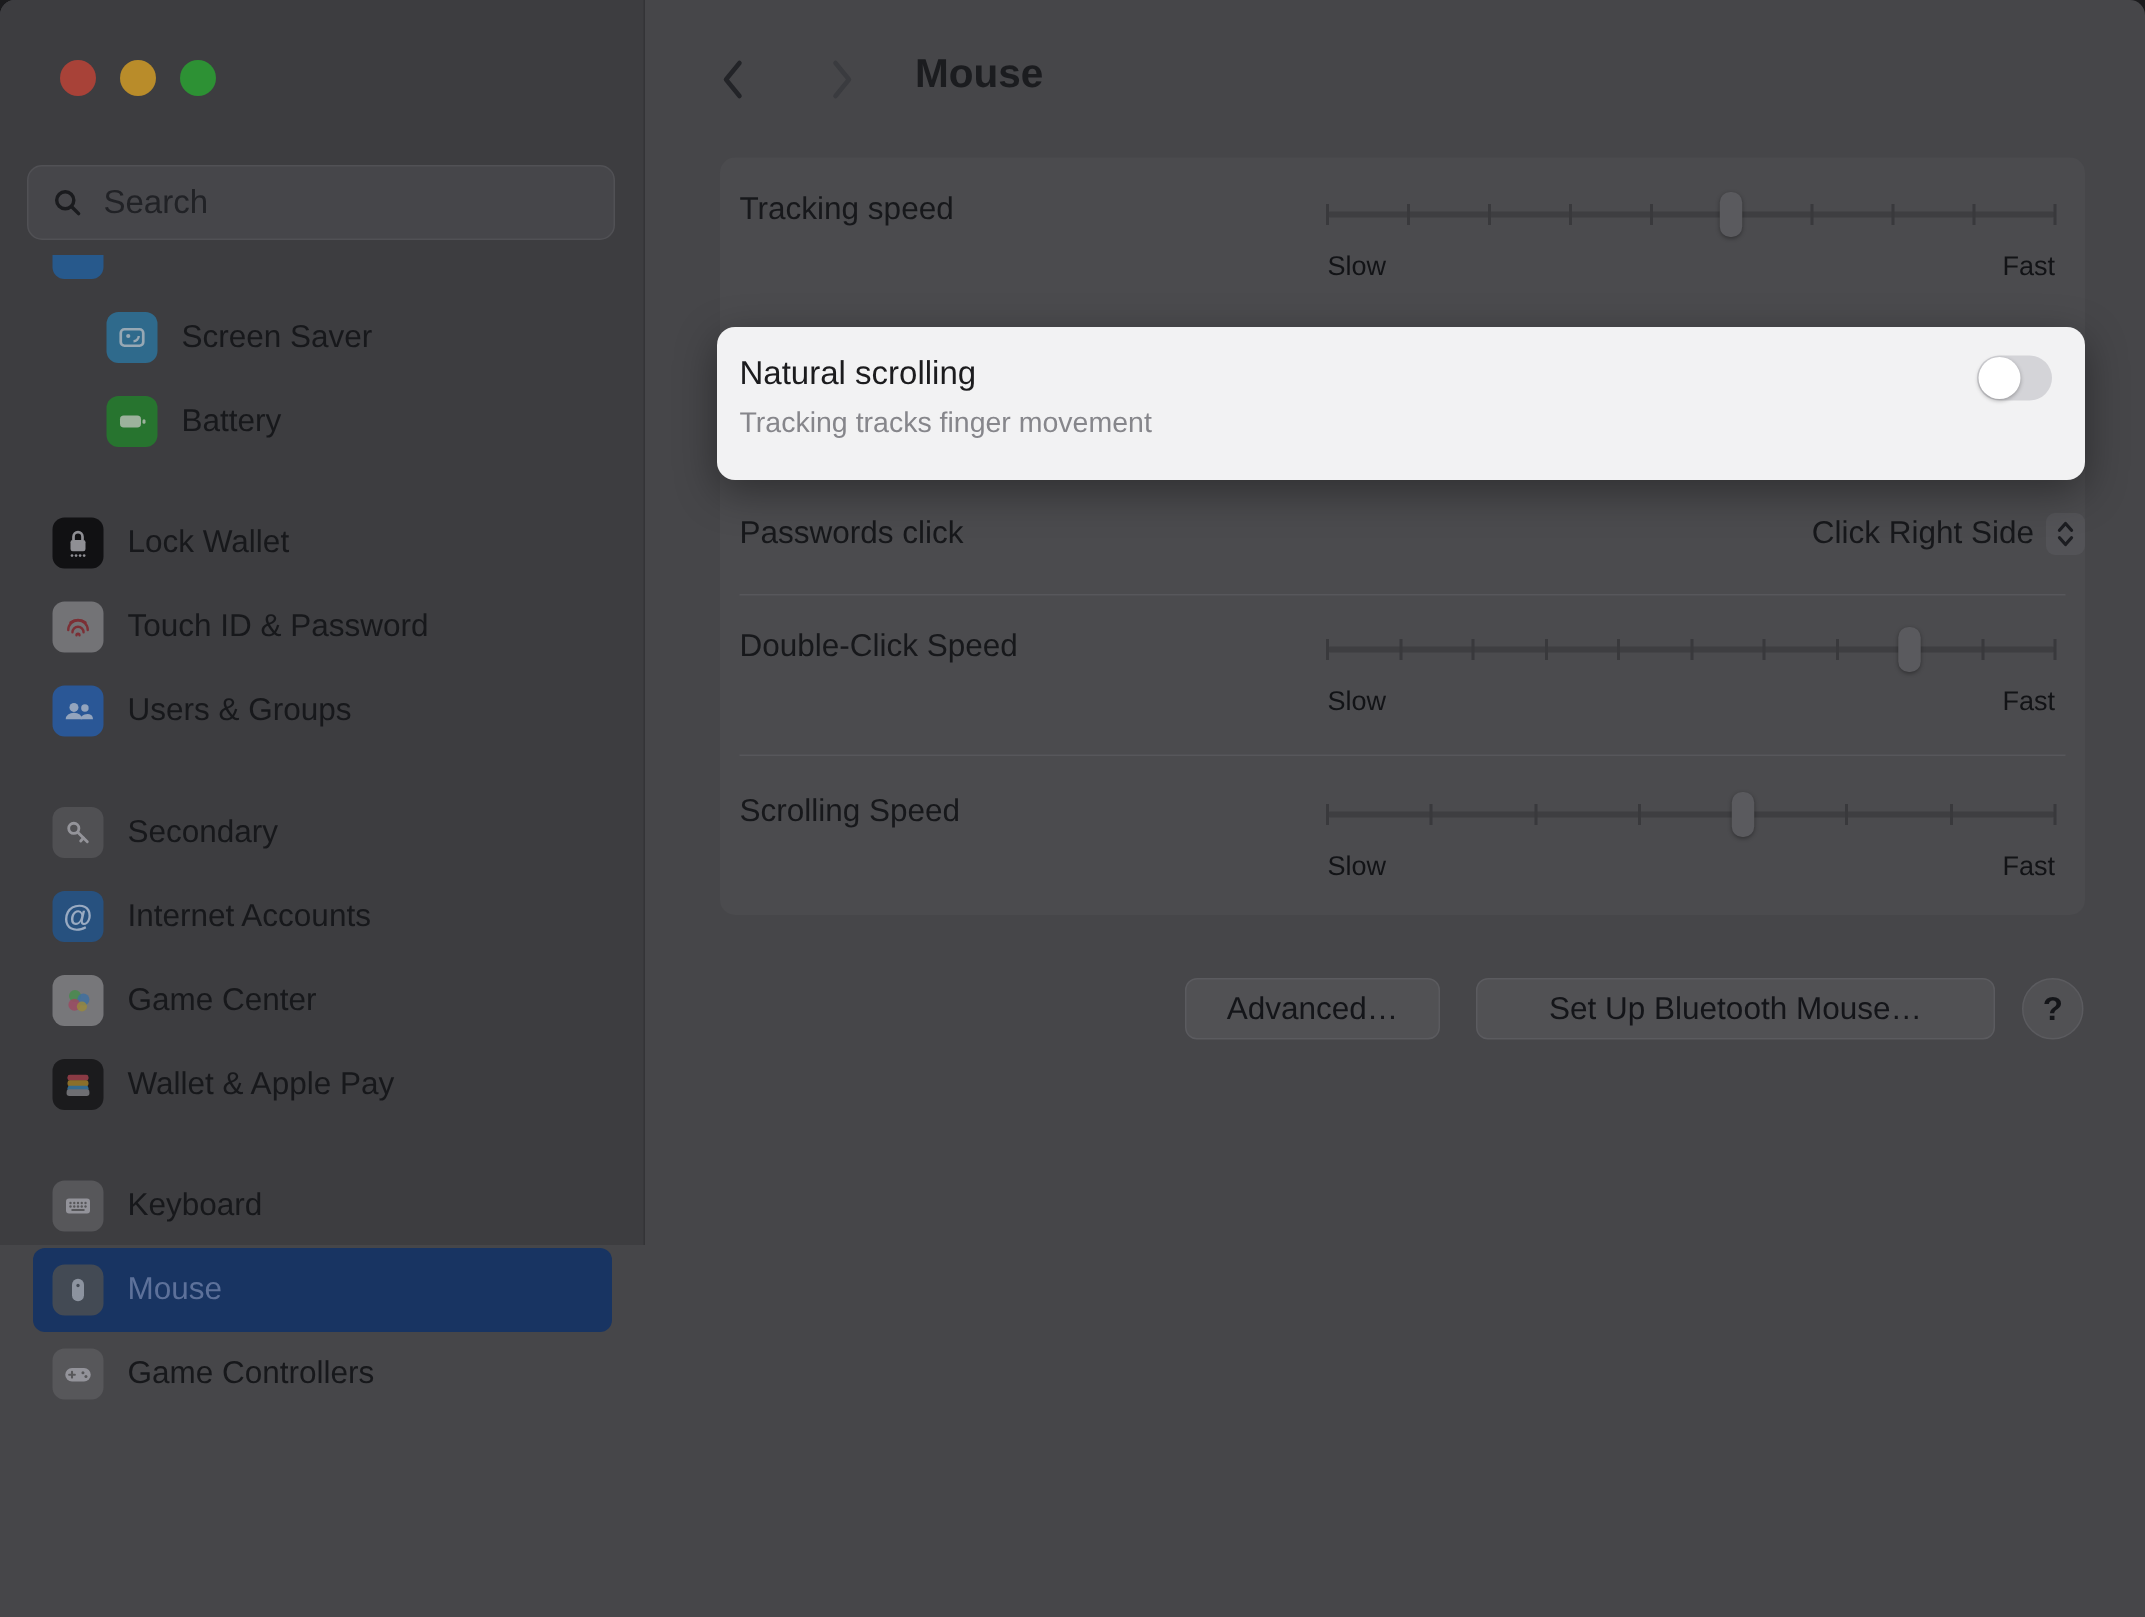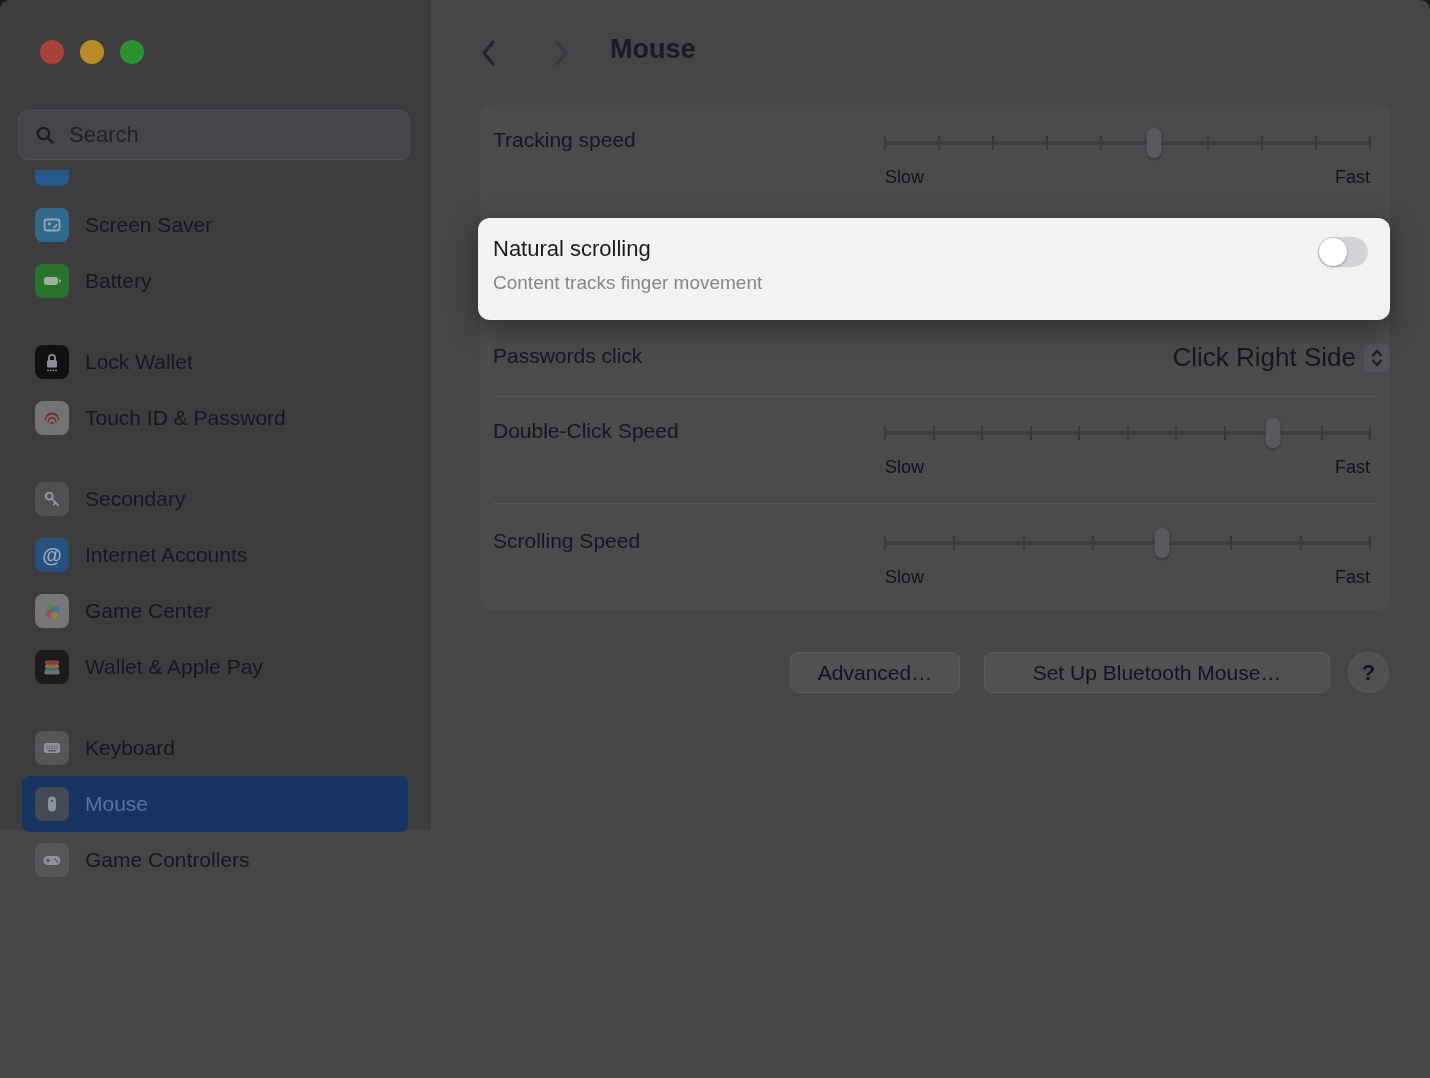--- a/index.html
+++ b/index.html
@@ -12,21 +12,21 @@
   .traffic{position:absolute;top:40px;left:40px;display:flex;gap:16px;}
   .light{width:24px;height:24px;border-radius:50%;}
   .search{position:absolute;left:18px;top:110px;width:392px;height:50px;
     background:#46464a;border:1px solid #515155;border-radius:10px;
     display:flex;align-items:center;padding:0 14px;gap:12px;z-index:2;}
   .search .ph{font-size:22px;color:#212226;}
   .list{position:absolute;left:0;top:170px;width:430px;height:908px;overflow:hidden;}
   .clip-item{margin:-18px 0 0 35px;width:34px;height:34px;border-radius:8px;background:#27598c;}
   .group{margin-top:11px;}
   .group + .group{margin-top:25px;}
-  .group.first{margin-top:11px;}
+  .group.first{margin-top:11px;margin-left:36px;}
   .srow{margin:0 22px;height:56px;border-radius:8px;display:flex;align-items:center;
     padding-left:13px;gap:16px;}
   .srow.selected{background:#183462;}
   .tile{width:34px;height:34px;border-radius:8px;flex:0 0 34px;display:flex;
     align-items:center;justify-content:center;}
   .slabel{font-size:21px;color:#17181b;white-space:nowrap;}
   .srow.selected .slabel{color:#5d719a;}
   .t-screensaver{background:#2f6a8c;color:#97a8b4;}
   .t-battery{background:#27742f;color:#9db29d;}
   .t-lock{background:#111113;color:#8f8f94;}
@@ -59,21 +59,21 @@
   .highlight{position:absolute;left:478px;top:218px;width:912px;height:102px;
     background:#f2f2f3;border-radius:12px;box-shadow:0 8px 28px rgba(0,0,0,.38);z-index:3;}
   .hl-title{position:absolute;left:15px;top:18px;font-size:22px;color:#1c1c1e;}
   .hl-sub{position:absolute;left:15px;top:54px;font-size:19px;color:#86868b;}
   .toggle{position:absolute;right:22px;top:19px;width:50px;height:30px;border-radius:15px;
     background:#d4d4d8;}
   .toggle .knob{position:absolute;left:1px;top:1px;width:28px;height:28px;border-radius:50%;
     background:#ffffff;box-shadow:0 1px 3px rgba(0,0,0,.3);}
   
   .select-control{position:absolute;right:26px;top:342px;display:flex;align-items:center;gap:8px;}
-  .select-value{font-size:26px;color:#17181b;}
+  .select-value{font-size:21px;color:#17181b;}
   .select-chevrons{width:26px;height:28px;border-radius:6px;background:#535357;
     display:flex;align-items:center;justify-content:center;color:#1c1d21;}
   
   .btn{position:absolute;top:652px;height:41px;border:1px solid #5b5b5f;border-radius:8px;
     background:#515154;color:#141519;font-size:21px;display:flex;align-items:center;
     justify-content:center;padding:0 18px;}
   .help-btn{position:absolute;top:652px;left:1348px;width:41px;height:41px;border-radius:50%;
     border:1px solid #5b5b5f;background:#515154;color:#141519;font-size:22px;font-weight:700;
     display:flex;align-items:center;justify-content:center;padding:0;}
 </style>
@@ -139,20 +139,31 @@
         <div class="srow">
           <span class="tile t-touchid">
             <svg width="24" height="24" viewBox="0 0 24 24" fill="none" stroke="currentColor" stroke-width="1.6" stroke-linecap="round">
                 <path d="M5.5 14 a6.5 6.5 0 0 1 13 0"></path>
                 <path d="M8.3 15.5 a3.7 3.7 0 0 1 7.4 0"></path>
                 <path d="M11 17.5 a1 1 0 0 1 2 0"></path>
                 <path d="M7 9 a7 5.5 0 0 1 10 0"></path>
               </svg>
           </span>
           <span class="slabel">Touch ID &amp; Password</span>
+        </div>
+        <div class="srow">
+          <span class="tile t-users">
+            <svg width="24" height="24" viewBox="0 0 24 24" fill="currentColor">
+                <circle cx="9.3" cy="9.6" r="3"></circle>
+                <path d="M3.8 17.5 a5.5 4.4 0 0 1 11 0 Z"></path>
+                <circle cx="16.6" cy="10" r="2.5"></circle>
+                <path d="M13.8 17.5 a4.4 3.6 0 0 1 7.2-2.6 q1 .9 1 2.6 Z"></path>
+              </svg>
+          </span>
+          <span class="slabel">Users &amp; Groups</span>
         </div>
       </div>
 
       <div class="group">
         <div class="srow">
           <span class="tile t-passwords">
             <svg width="24" height="24" viewBox="0 0 24 24" fill="none" stroke="currentColor" stroke-width="1.9" stroke-linecap="round">
                 <circle cx="9.2" cy="9.2" r="3.4"></circle>
                 <line x1="11.8" y1="11.8" x2="18.2" y2="18.2"></line>
                 <line x1="15.7" y1="15.7" x2="13.8" y2="17.6"></line>
@@ -320,21 +331,21 @@
     <span class="select-chevrons">
       <svg width="16" height="22" viewBox="0 0 16 22">
           <path d="M4 8.5 L8 4 L12 8.5" fill="none" stroke="currentColor" stroke-width="2.2" stroke-linecap="round" stroke-linejoin="round"></path>
           <path d="M4 13.5 L8 18 L12 13.5" fill="none" stroke="currentColor" stroke-width="2.2" stroke-linecap="round" stroke-linejoin="round"></path>
         </svg>
     </span>
   </div>
 
   <div class="highlight">
     <div class="hl-title">Natural scrolling</div>
-    <div class="hl-sub">Content tracks finger movement</div>
+    <div class="hl-sub">Tracking tracks finger movement</div>
     <div class="toggle">
       <div class="knob"></div>
     </div>
   </div>
 
   <button class="btn" style="left:790px;width:170px;">Advanced…</button>
   <button class="btn" style="left:984px;width:346px;">Set Up Bluetooth Mouse…</button>
   <button class="help-btn">?</button>
 
 </div>

